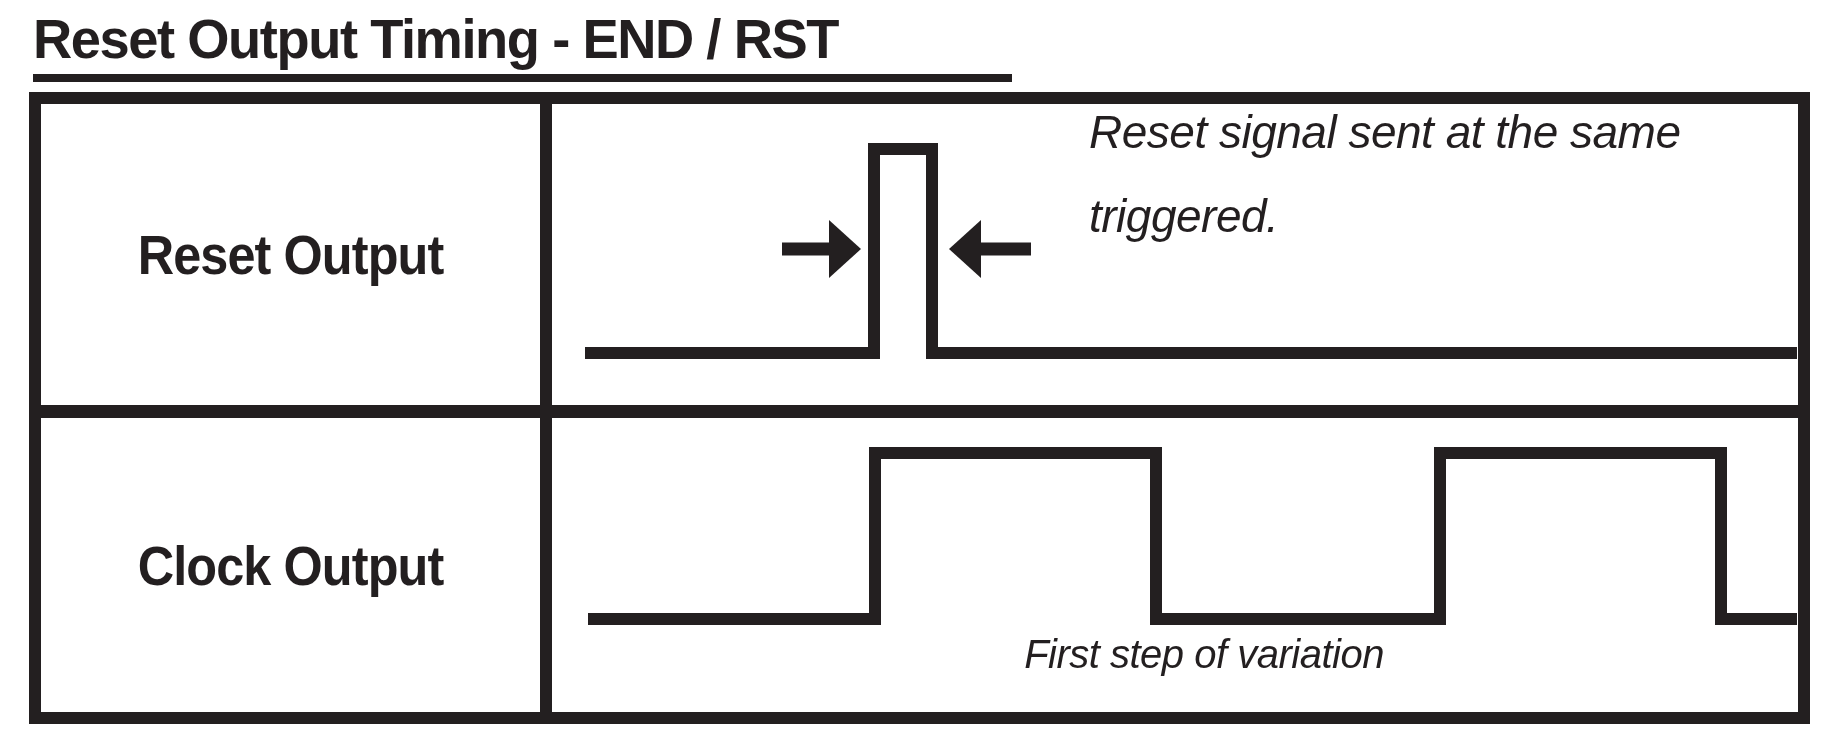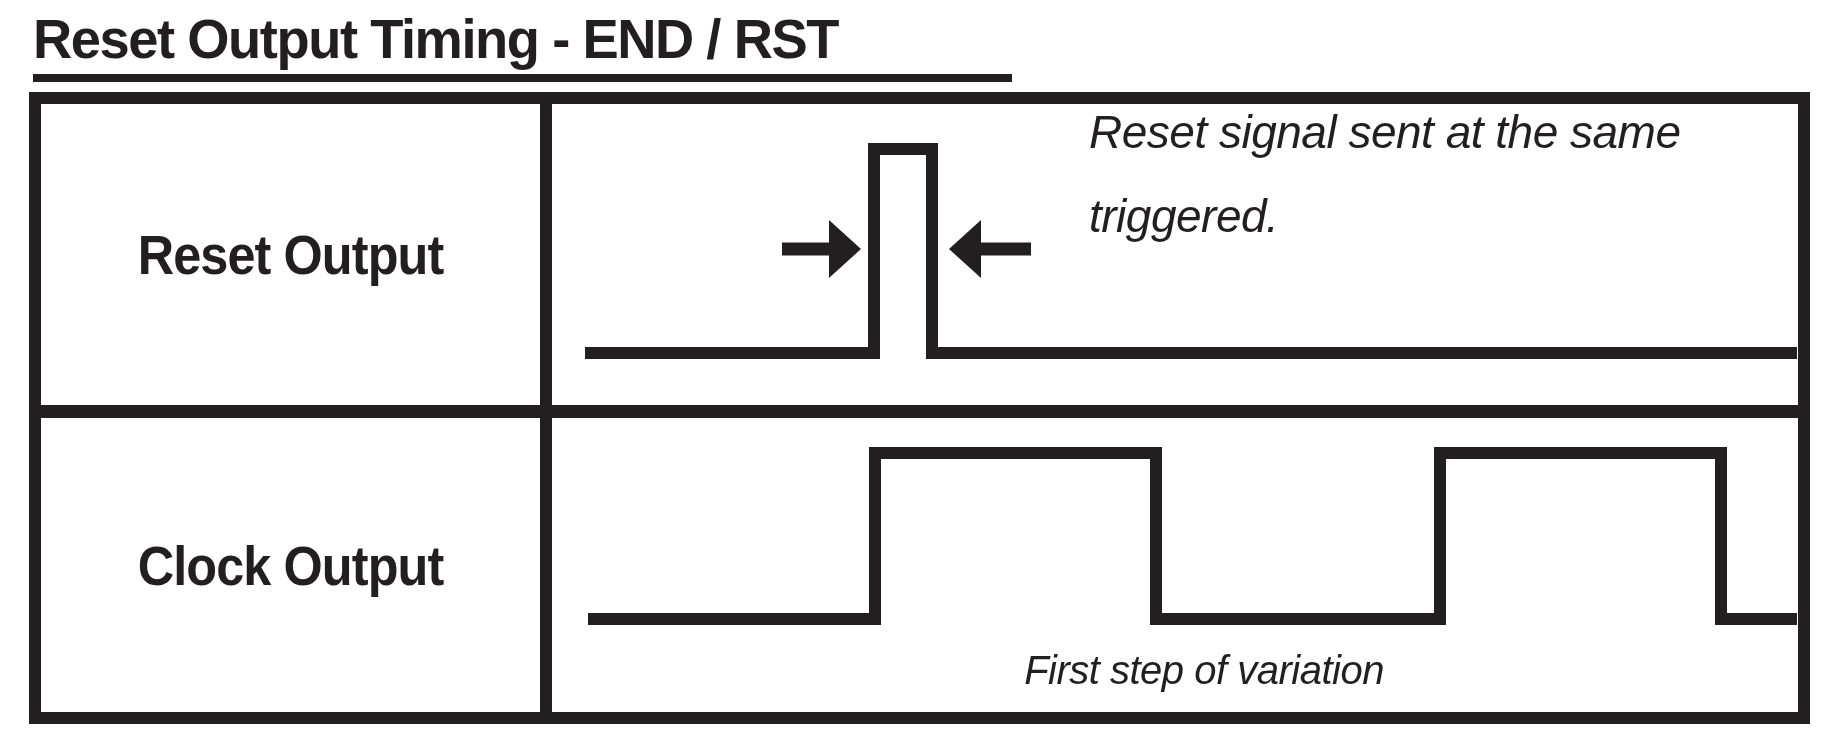--- a/index.html
+++ b/index.html
@@ -95,21 +95,21 @@
     font-style: italic;
     line-height: 57px;
     letter-spacing: -0.5px;
   }
   .annotation-line { display: block; }
   .annotation-line.last { margin-top: 27px; }
   
   #caption {
     position: absolute;
     left: 904px;
-    top: 648px;
+    top: 632px;
     width: 600px;
     text-align: center;
     font-size: 40px;
     font-style: italic;
     letter-spacing: -0.5px;
   }
 </style>
 </head>
 <body>
 

